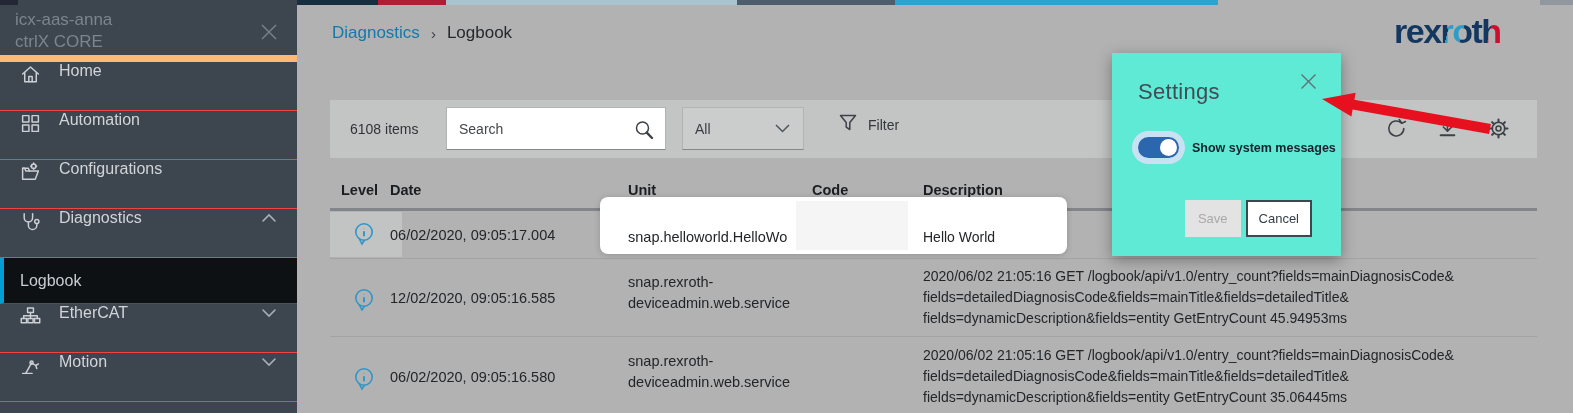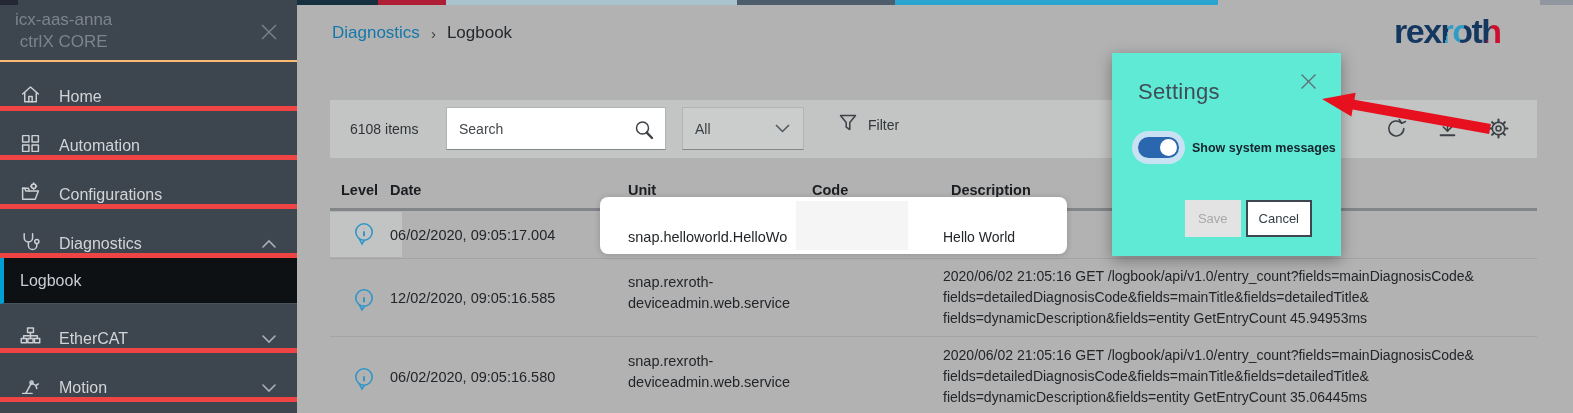--- a/index.html
+++ b/index.html
@@ -8,25 +8,25 @@
     position:relative; overflow:hidden;
     background:#b2b2b3;
     font-family:"Liberation Sans", sans-serif;
     color:#26292c;
   }
   
   .band-seg { position:absolute; top:0; height:5px; z-index:5; }
 
   
   .sidebar { position:absolute; left:0; top:0; width:297px; height:413px; background:#3d454f; z-index:6; }
-  .sb-header { position:relative; height:62px; border-bottom:2px solid #fdba74;text-align:center; }
+  .sb-header { position:relative; height:62px; border-bottom:7px solid #fdba74; }
   .sb-title { position:absolute; left:15px; top:9px; color:#7c848d; font-size:17px; line-height:22px; }
   .sb-close { position:absolute; right:18px; top:22px; }
-  .sb-item { position:relative; height:49px; display:flex; align-items:flex-end; padding-left:18px;
-             border-bottom:5px solid #ef4444; color:#d2d5d8; font-size:16px; }
+  .sb-item { position:relative; height:49px; display:flex; align-items:flex-start; padding-left:18px;
+             border-bottom:1px solid #ef4444; color:#d2d5d8; font-size:16px; }
   .sb-item .ic { width:24px; height:24px; margin-right:17px; display:flex; align-items:center; justify-content:center; }
   .sb-item .chev { margin-left:auto; margin-right:20px; }
   .sb-sub { position:relative; height:46px; display:flex; align-items:center; padding-left:16px;
             background:#0e1114; border-left:4px solid #009fd4; border-bottom:1px solid #4a525c;
             color:#c9cdd1; font-size:16px; }
   svg.stroke { fill:none; stroke:#ccd0d4; stroke-width:1.4; stroke-linecap:round; stroke-linejoin:round; }
   svg.chevg  { fill:none; stroke:#a9b0b6; stroke-width:1.6; stroke-linecap:round; }
 
   
   .breadcrumb { position:absolute; left:332px; top:23px; font-size:17px; z-index:7; display:flex; align-items:center; }
@@ -59,21 +59,21 @@
 
   
   .th { position:absolute; top:182px; font-size:14.5px; font-weight:bold; color:#1b1e21; z-index:7; }
   .divider { position:absolute; left:330px; top:208px; width:1207px; height:3px; background:#828589; z-index:6; }
   .sep { position:absolute; left:330px; width:1207px; height:1px; background:#a2a3a4; z-index:6; }
   .spotlight { position:absolute; left:600px; top:197px; width:467px; height:57px; background:#ffffff;
                border-radius:8px; box-shadow:0 1px 6px rgba(0,0,0,0.18); z-index:8; }
   .spotlight .code-shade { position:absolute; left:196px; top:4px; bottom:4px; width:112px; background:#f5f5f5; }
   .cell { position:absolute; font-size:14.5px; color:#232629; z-index:9; }
   .unit-cell { width:167px; overflow:hidden; line-height:21px; }
-  .desc-line { white-space:nowrap; font-size:14px; line-height:21px;margin-left:20px; }
+  .desc-line { white-space:nowrap; font-size:14px; line-height:21px; }
   .lvl-light { position:absolute; left:330px; top:212px; width:72px; height:45px; background:#c2c3c3; z-index:6; }
 
   
   .dialog { position:absolute; left:1112px; top:53px; width:229px; height:203px; background:#5eead4;
             box-shadow:0 4px 14px rgba(0,0,0,0.35); z-index:40; }
   .dlg-title { position:absolute; left:26px; top:26px; font-size:22px; color:#424c57; letter-spacing:0.3px; }
   .dlg-close { position:absolute; right:23px; top:19px; cursor:pointer; }
   .dlg-toggle-row { position:absolute; left:26px; top:84px; display:flex; align-items:center; }
   .toggle { position:relative; width:41px; height:21px; border-radius:11px; background:#2b67ae;
             box-shadow:0 0 0 6px #c9e2f3; flex:none; }
@@ -263,21 +263,21 @@
         <path d="M12 3.4 V6 M12 18 V20.6 M3.4 12 H6 M18 12 H20.6 M5.9 5.9 L7.8 7.8 M16.2 16.2 L18.1 18.1 M18.1 5.9 L16.2 7.8 M7.8 16.2 L5.9 18.1" stroke-width="2"></path>
       </svg>
     </span>
   </div>
 </div>
 
 <div class="th" style="left:341px;">Level</div>
 <div class="th" style="left:390px;">Date</div>
 <div class="th" style="left:628px;">Unit</div>
 <div class="th" style="left:812px;">Code</div>
-<div class="th" style="left:923px;margin-left:28px;">Description</div>
+<div class="th" style="left:923px;">Description</div>
 
 <div class="divider"></div>
 <div class="lvl-light"></div>
 
 <div class="spotlight">
   <div class="code-shade"></div>
 </div>
 
 <div>
   <span class="cell" style="left:353px; top:222px;">

